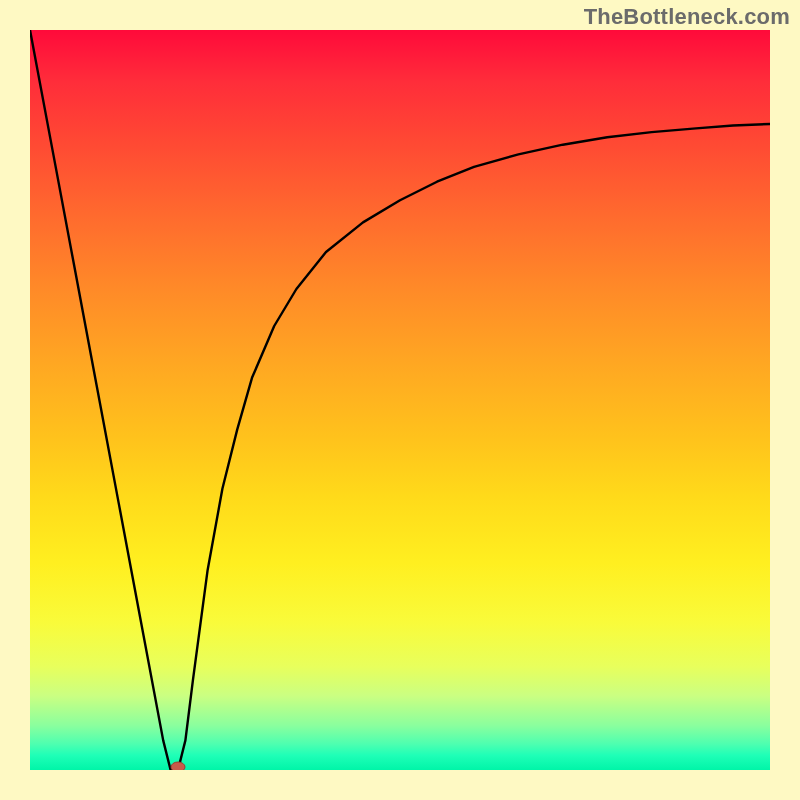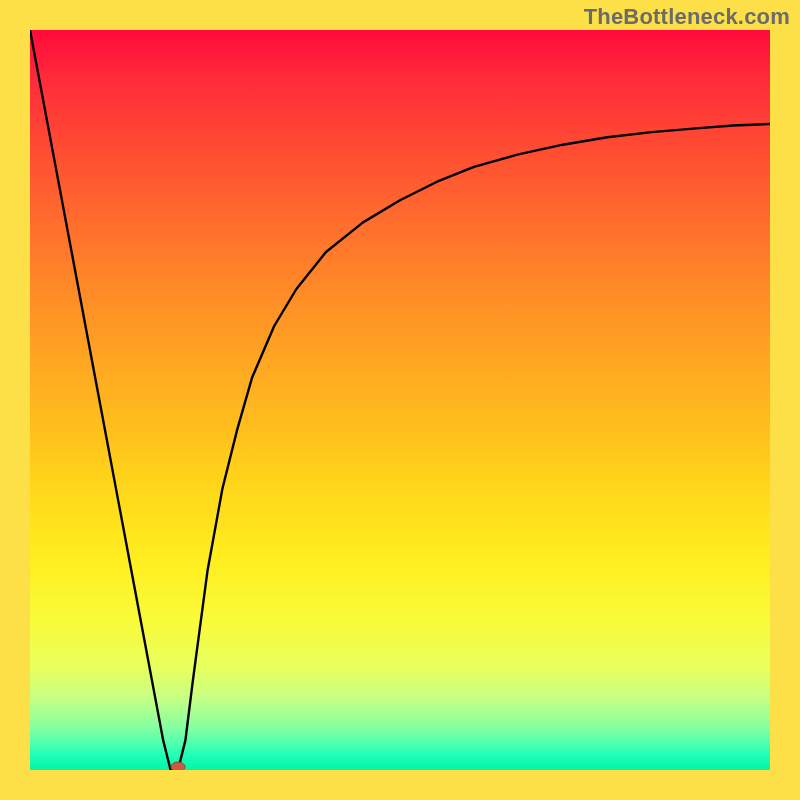--- a/index.html
+++ b/index.html
@@ -7,21 +7,21 @@
     padding: 0;
     width: 800px;
     height: 800px;
     background: #000;
     font-family: Arial, Helvetica, sans-serif;
   }
   .frame {
     position: relative;
     width: 800px;
     height: 800px;
-    background: #fde047;
+    background: #fef9c3;
   }
   .watermark {
     position: absolute;
     top: 4px;
     right: 10px;
     color: #6b6b6b;
     font-size: 22px;
     font-weight: 600;
     letter-spacing: 0.2px;
     z-index: 10;

